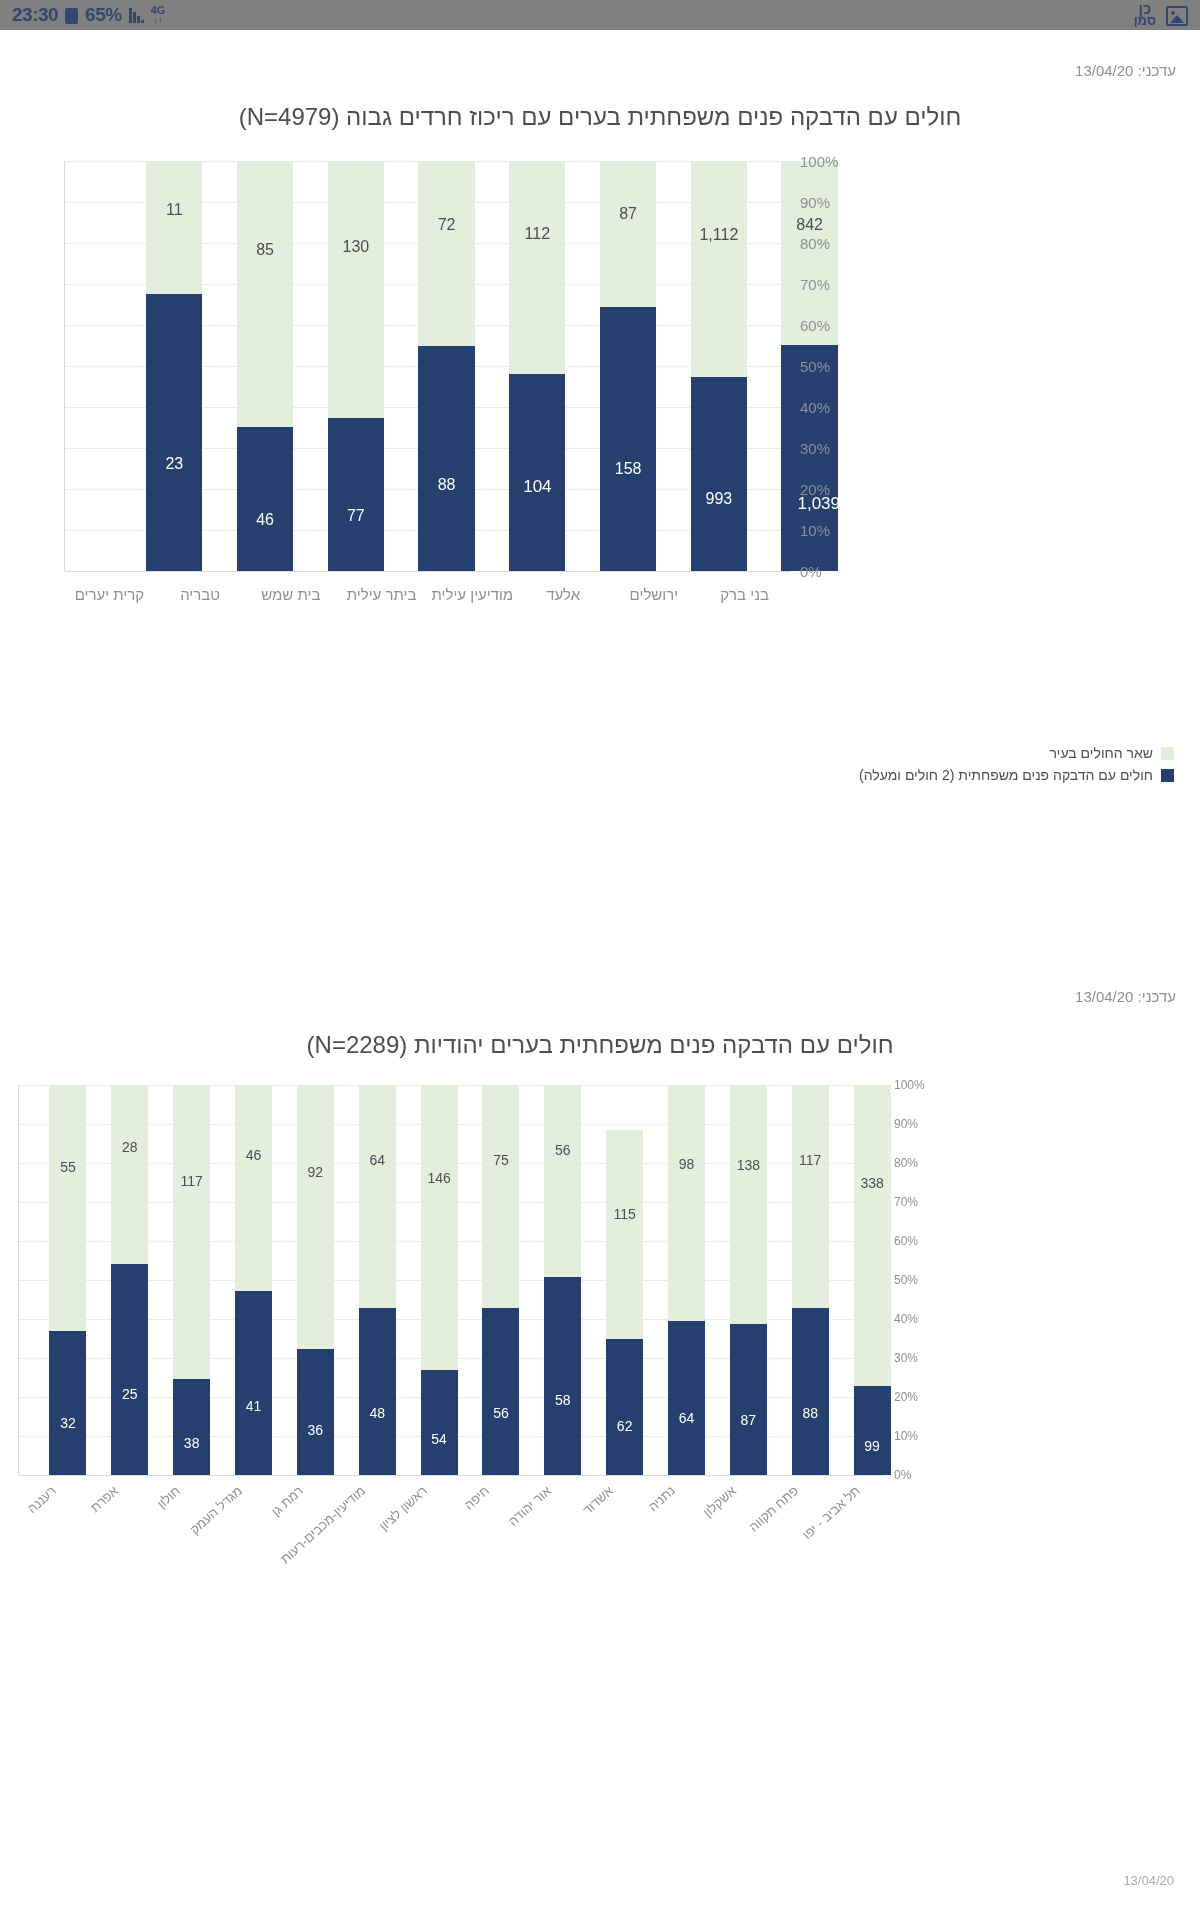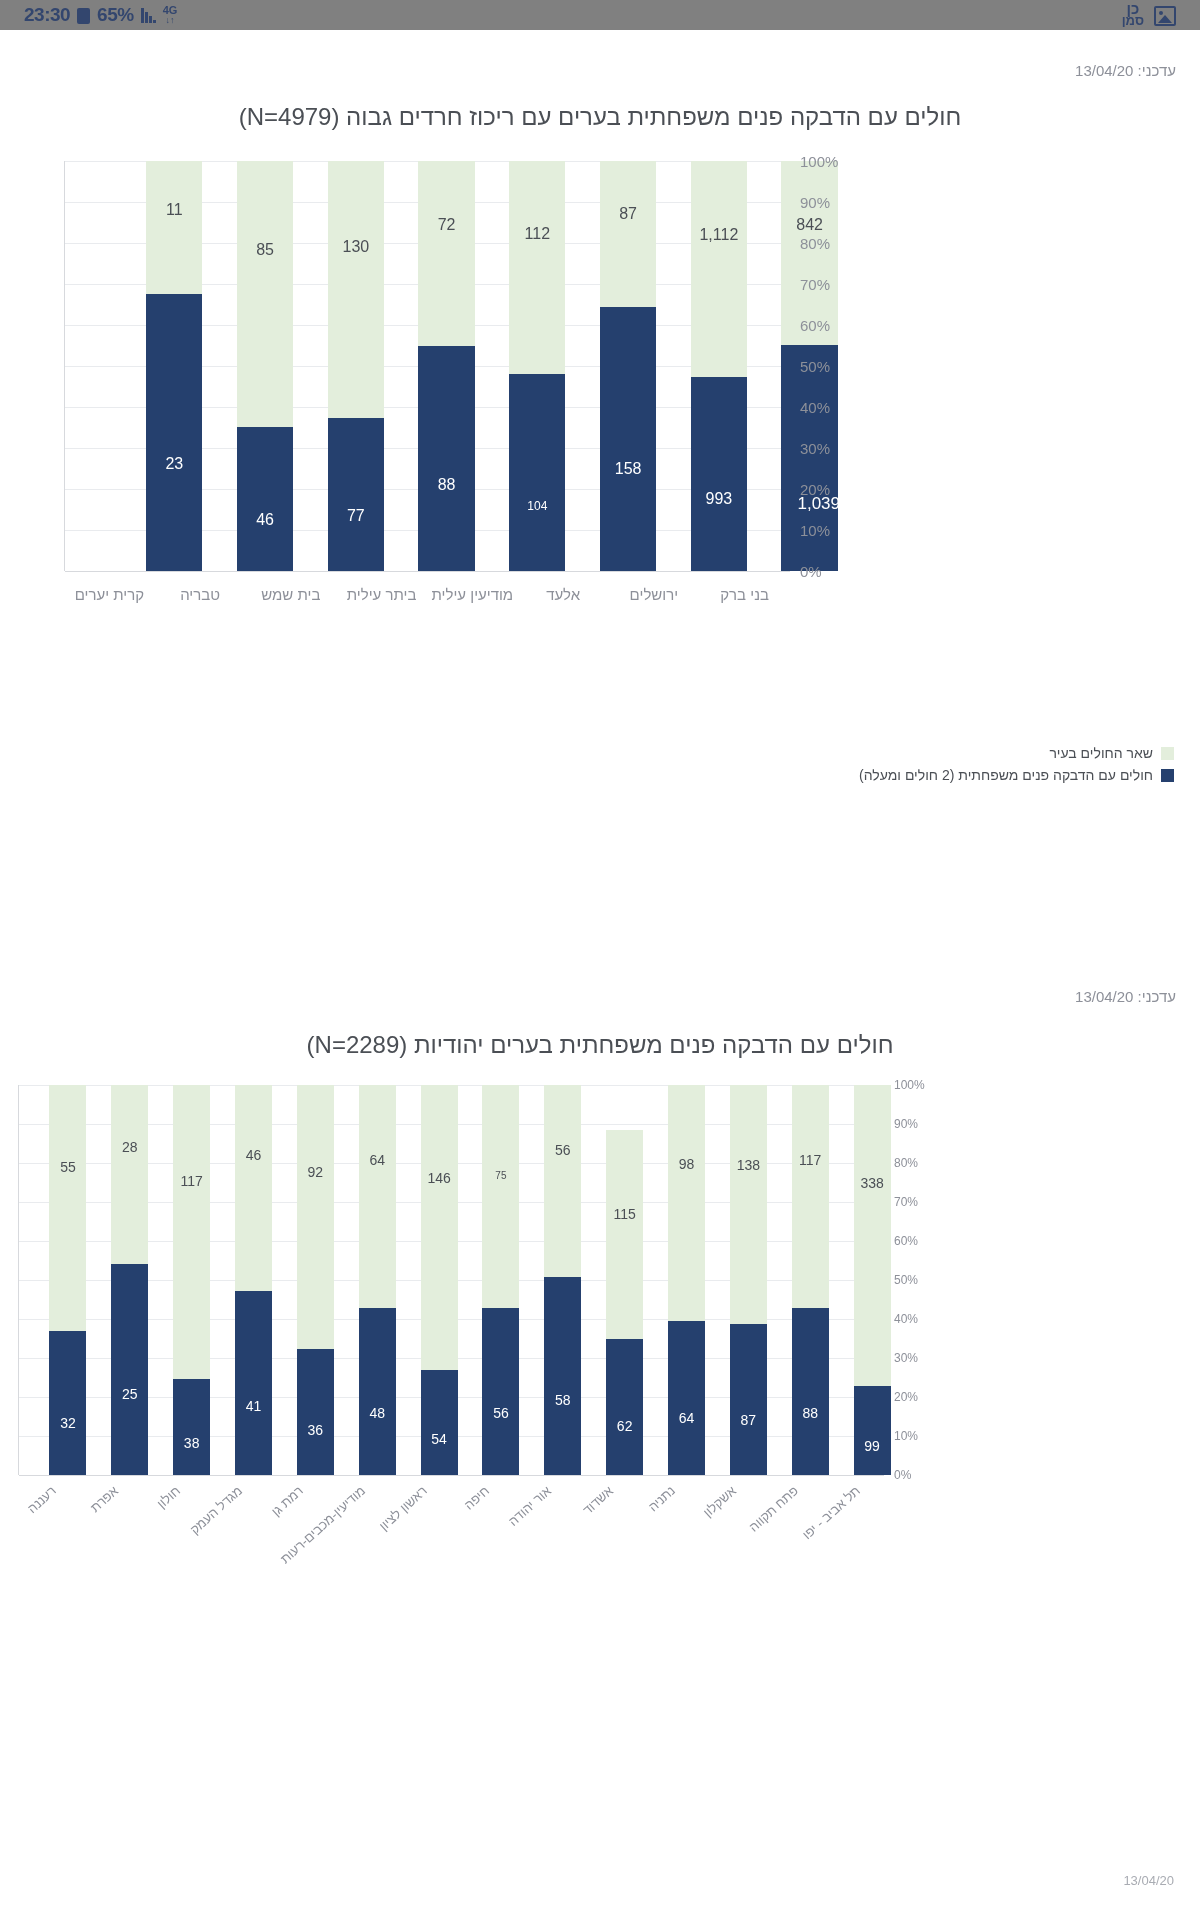--- a/index.html
+++ b/index.html
@@ -10,21 +10,21 @@
     font-family: "Liberation Sans", "DejaVu Sans", sans-serif;
     overflow: hidden;
   }
 
   
   .statusbar {
     height: 30px; width: 100%;
     background: #808080;
     display: flex; align-items: center;
     justify-content: space-between;
-    padding: 0 24px;
+    padding: 0 12px;
     color: #33466e;
     font-size: 19px;
     font-weight: bold;
   }
   .sb-left { display: flex; align-items: center; gap: 7px; }
   .sb-right { display: flex; align-items: flex-start; gap: 10px; }
   .sb-clock { letter-spacing: -0.5px; }
   .sb-batt {
     width: 13px; height: 16px; background: #33466e;
     border-radius: 2px; display:inline-block; position: relative; top: 1px;
@@ -198,21 +198,21 @@
           </div>
           <div class="seg-fam" style="height: 225.5px;">
             <div class="val light" style="top: 130.79px; font-size: 16px;">88</div>
           </div>
         </div>
         <div class="bar-col" style="left: 444.243px; width: 56.265px; height: 410px; top: 0px;">
           <div class="seg-rest" style="bottom: 197.21px; height: 212.79px;">
             <div class="val dark" style="top: 63.837px; font-size: 16px;">112</div>
           </div>
           <div class="seg-fam" style="height: 197.21px;">
-            <div class="val light" style="top: 125px; font-size: 12px;">104</div>
+            <div class="val light" style="top: 103px; font-size: 17px;">104</div>
           </div>
         </div>
         <div class="bar-col" style="left: 534.992px; width: 56.265px; height: 410px; top: 0px;">
           <div class="seg-rest" style="bottom: 264.45px; height: 145.55px;">
             <div class="val dark" style="top: 43.665px; font-size: 16px;">87</div>
           </div>
           <div class="seg-fam" style="height: 264.45px;">
             <div class="val light" style="top: 153.381px; font-size: 16px;">158</div>
           </div>
         </div>
@@ -332,21 +332,21 @@
         <div class="bar-col" style="left: 401.514px; width: 37.1143px; height: 390px; top: 0px;">
           <div class="seg-rest" style="bottom: 105.3px; height: 284.7px;">
             <div class="val dark" style="top: 85.41px; font-size: 14px;">146</div>
           </div>
           <div class="seg-fam" style="height: 105.3px;">
             <div class="val light" style="top: 61.074px; font-size: 14px;">54</div>
           </div>
         </div>
         <div class="bar-col" style="left: 463.371px; width: 37.1143px; height: 390px; top: 0px;">
           <div class="seg-rest" style="bottom: 166.53px; height: 223.47px;">
-            <div class="val dark" style="top: 67.041px; font-size: 10px; margin-top: 18px;">75</div>
+            <div class="val dark" style="top: 67.041px; font-size: 14px;">75</div>
           </div>
           <div class="seg-fam" style="height: 166.53px;">
             <div class="val light" style="top: 96.5874px; font-size: 14px;">56</div>
           </div>
         </div>
         <div class="bar-col" style="left: 525.229px; width: 37.1143px; height: 390px; top: 0px;">
           <div class="seg-rest" style="bottom: 198.51px; height: 191.49px;">
             <div class="val dark" style="top: 57.447px; font-size: 14px;">56</div>
           </div>
           <div class="seg-fam" style="height: 198.51px;">

